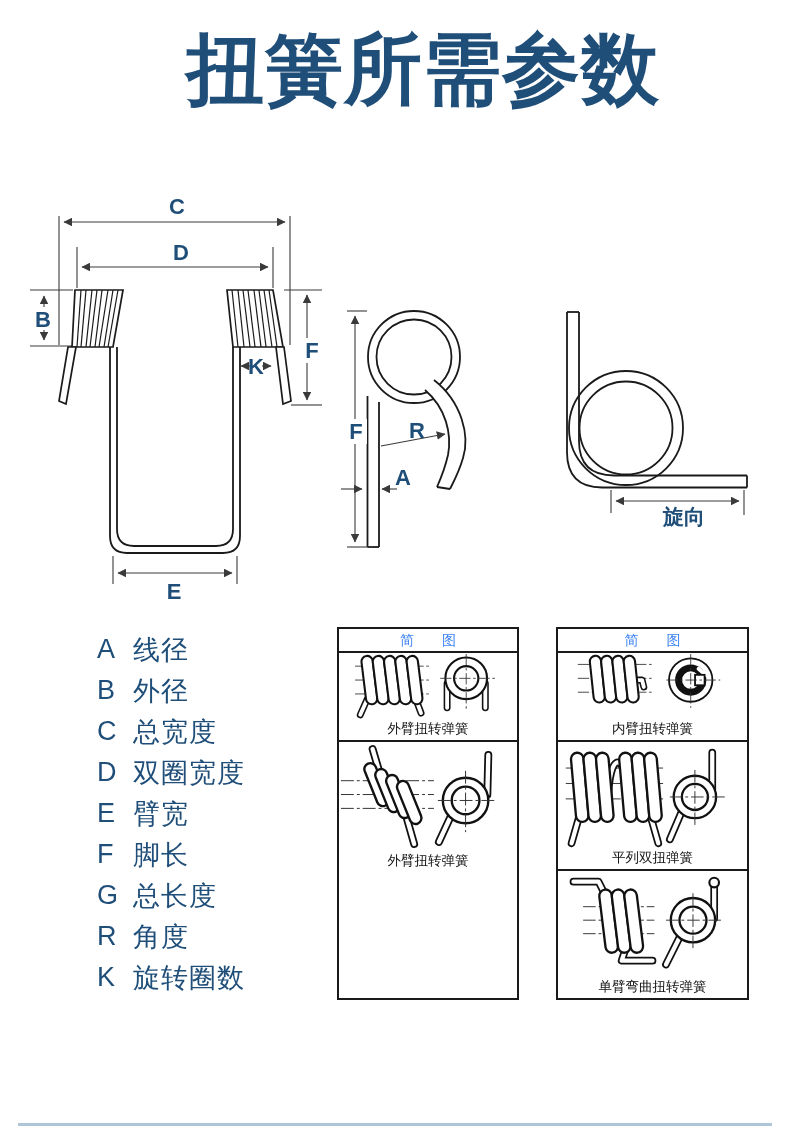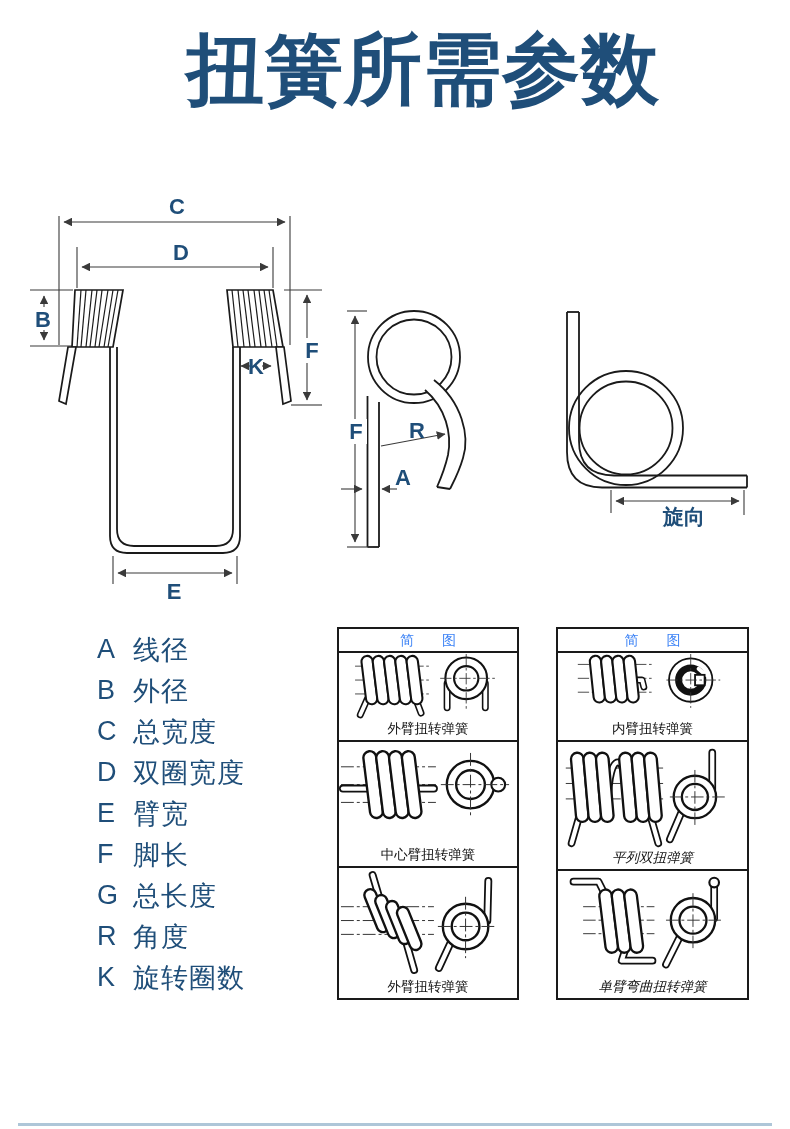--- a/index.html
+++ b/index.html
@@ -23,21 +23,21 @@
   .legend-label{letter-spacing:1px;white-space:nowrap;text-align:center;}
   
   .dtable{position:absolute;border:2px solid #1a1a1a;background:#fff;box-sizing:border-box;}
   .dtable-l{left:337px;top:627px;width:182px;height:373px;}
   .dtable-r{left:556px;top:627px;width:193px;height:373px;}
   .dtable-header{height:22px;border-bottom:2px solid #1a1a1a;text-align:center;
                  font-size:14px;line-height:22px;color:#3b82f6;
                  font-family:"DejaVu Serif",serif;}
   .dtable-row{position:relative;border-bottom:2px solid #1a1a1a;overflow:hidden;}
   .dtable-row.last{border-bottom:none;}
-  .r87{height:87px;} .r124{height:124px;} .r130{height:130px;} .r127{height:127px;font-style:italic;}
+  .r87{height:87px;} .r124{height:124px;} .r130{height:130px;} .r127{height:127px;}
   .cellart{position:absolute;left:0;top:1px;width:100%;height:calc(100% - 21px);}
   .cellcap{position:absolute;bottom:2px;left:0;width:100%;text-align:center;
            font-size:13.5px;color:#111;font-family:"DejaVu Serif",serif;white-space:nowrap;}
   
   .cl{stroke:#333;stroke-width:1;fill:none;stroke-dasharray:13 3 3 3;}
   .wb{stroke:#111;stroke-width:8;fill:none;stroke-linecap:round;stroke-linejoin:round;}
   .ww{stroke:#fff;stroke-width:4.4;fill:none;stroke-linecap:round;stroke-linejoin:round;}
   .loop{fill:#fff;stroke:#111;stroke-width:2.4;}
   .ring{fill:#fff;stroke:#111;stroke-width:2.4;}
   .ringthin{fill:#fff;stroke:#111;stroke-width:2.1;}
@@ -210,39 +210,20 @@
         <path class="wb" d="M112,34 L112,62"></path>
           <path class="ww" d="M112,34 L112,62"></path>
         <path class="wb" d="M156,34 L156,62"></path>
           <path class="ww" d="M156,34 L156,62"></path>
         <circle class="ring" cx="134" cy="28" r="24"></circle>
         <circle class="ring" cx="134" cy="28" r="14"></circle>
         <line class="cl" x1="134" y1="0" x2="134" y2="66"></line>
         <line class="cl" x1="104" y1="28" x2="168" y2="28"></line>
       </svg>
       <div class="cellcap">外臂扭转弹簧</div>
-    </div>
-    <div class="dtable-row r124">
-      <svg class="cellart" viewBox="0 0 180 100" preserveAspectRatio="xMidYMid meet">
-        <line class="cl" x1="2" y1="22" x2="98" y2="22"></line>
-        <line class="cl" x1="2" y1="40" x2="98" y2="40"></line>
-        <line class="cl" x1="2" y1="58" x2="98" y2="58"></line>
-        <path class="wb" d="M4,44 L96,44"></path>
-          <path class="ww" d="M4,44 L96,44"></path>
-        <rect class="loop" x="28" y="6" width="13" height="68" rx="6.5" transform="rotate(-7 34.5 40)"></rect>
-        <rect class="loop" x="41" y="6" width="13" height="68" rx="6.5" transform="rotate(-7 47.5 40)"></rect>
-        <rect class="loop" x="54" y="6" width="13" height="68" rx="6.5" transform="rotate(-7 60.5 40)"></rect>
-        <rect class="loop" x="67" y="6" width="13" height="68" rx="6.5" transform="rotate(-7 73.5 40)"></rect>
-        <circle class="ring" cx="133" cy="40" r="24"></circle>
-        <circle class="ring" cx="133" cy="40" r="14.5"></circle>
-        <circle class="ringthin" cx="161" cy="40" r="7"></circle>
-        <line class="cl" x1="133" y1="8" x2="133" y2="74"></line>
-        <line class="cl" x1="103" y1="40" x2="172" y2="40"></line>
-      </svg>
-      <div class="cellcap">中心臂扭转弹簧</div>
     </div>
     <div class="dtable-row r130 last">
       <svg class="cellart" viewBox="0 0 180 110" preserveAspectRatio="xMidYMid meet">
         <line class="cl" x1="2" y1="38" x2="96" y2="38"></line>
         <line class="cl" x1="2" y1="52" x2="96" y2="52"></line>
         <line class="cl" x1="2" y1="66" x2="96" y2="66"></line>
         <path class="wb" d="M34,6 L44,40"></path>
           <path class="ww" d="M34,6 L44,40"></path>
         <path class="wb" d="M64,60 L76,102"></path>
           <path class="ww" d="M64,60 L76,102"></path>

